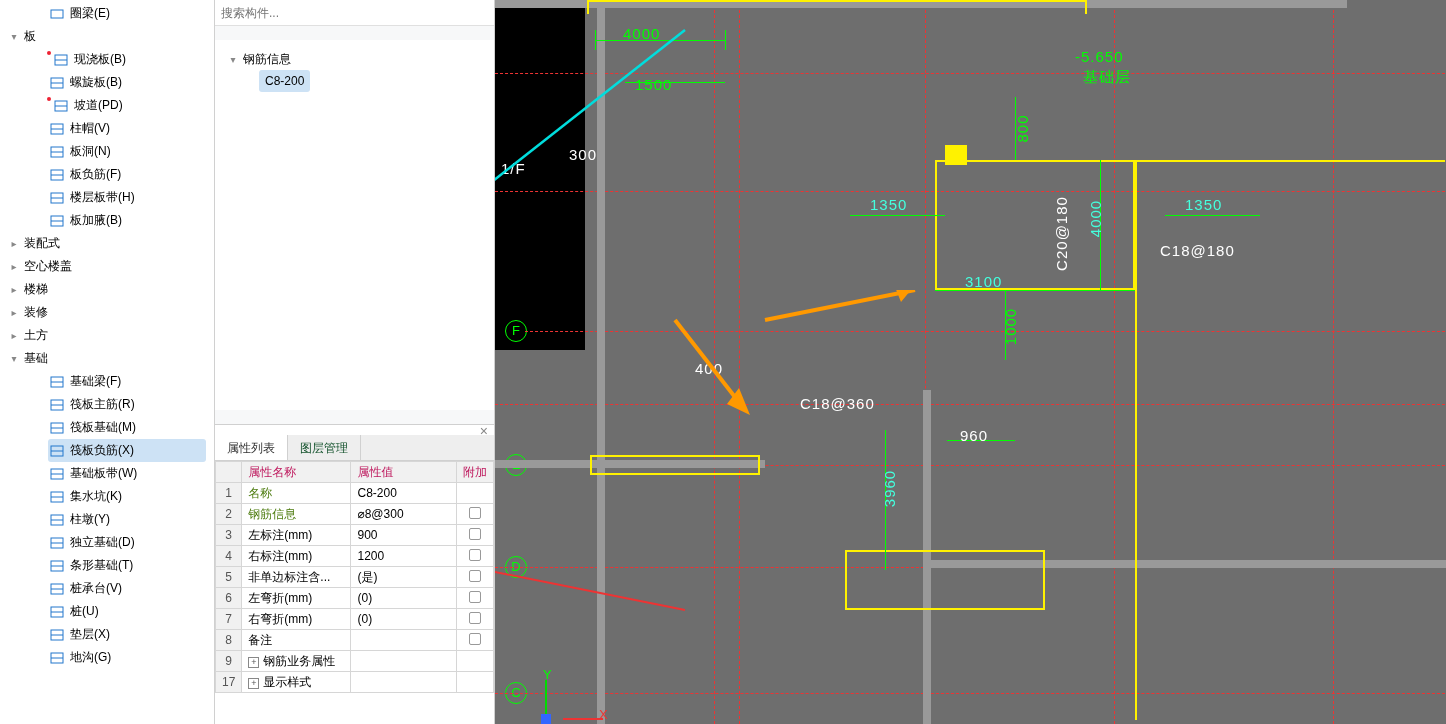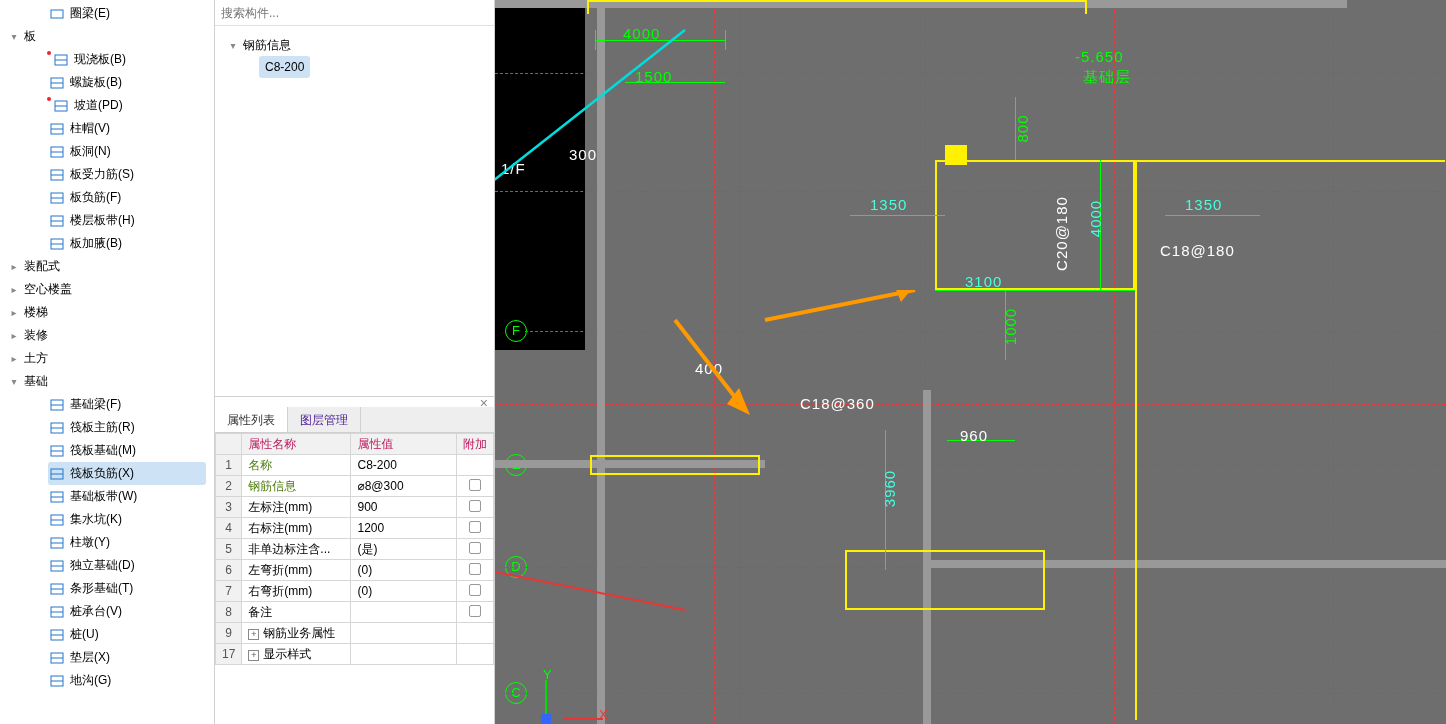--- a/index.html
+++ b/index.html
@@ -7,32 +7,32 @@
 .left-panel{width:215px;height:724px;border-right:1px solid #d0d0d0;overflow:hidden;background:#fff;}
 .tree{padding:2px 0;}
 .tree-item{display:flex;align-items:center;height:23px;padding-left:8px;white-space:nowrap;cursor:default;user-select:none;}
 .tree-item.l1{padding-left:8px;}
 .tree-item.l2{padding-left:50px;}
 .tree-item.selected{background:#cde2f5;border-radius:3px;margin-left:48px;margin-right:8px;padding-left:2px;}
 .expander{width:12px;color:#888;font-size:10px;margin-right:4px;display:inline-block;text-align:center;}
 .icon{width:14px;height:14px;margin-right:6px;display:inline-flex;align-items:center;justify-content:center;}
 .icon svg{width:14px;height:14px;}
 .dot-red{width:4px;height:4px;border-radius:50%;background:#e23;position:relative;top:-7px;left:-3px;}
-.mid-panel{width:280px;height:724px;border-right:1px solid #d0d0d0;display:flex;flex-direction:column;background:#f7f8f9;}
+.mid-panel{width:280px;height:724px;border-right:1px solid #d0d0d0;display:flex;flex-direction:column;background:#f7f8f9;gap:14px;}
 .search-row{height:26px;display:flex;align-items:center;border-bottom:1px solid #e0e0e0;background:#fff;}
 .search-input{flex:1;border:none;outline:none;height:22px;padding:0 6px;color:#666;background:transparent;}
 .mid-tree{flex:0 0 auto;padding:8px 8px 0 12px;background:#fff;height:370px;}
 .mid-tree-item{display:flex;align-items:center;height:22px;}
 .mid-tree-item.sub{margin-left:32px;}
 .mid-tree-item.selected{background:#cde2f5;border-radius:3px;display:inline-flex;padding:0 6px;}
 .prop-box{border-top:1px solid #d0d0d0;background:#fff;flex:1;display:flex;flex-direction:column;}
 .prop-close{height:10px;position:relative;}
 .prop-close:after{content:"×";position:absolute;right:6px;top:-2px;color:#888;font-size:14px;}
 .prop-tabs{display:flex;height:26px;border-bottom:1px solid #d0d0d0;background:#eee;}
-.prop-tab{padding:0 12px;line-height:26px;border-right:1px solid #d0d0d0;background:#eee;color:#4c1d95;}
+.prop-tab{padding:0 12px;line-height:26px;border-right:1px solid #d0d0d0;background:#eee;color:#14532d;}
 .prop-tab.active{background:#fff;color:#333;font-weight:500;}
 .grid{width:100%;border-collapse:collapse;}
 .grid th,.grid td{border:1px solid #d6d6d6;height:21px;padding:0 6px;text-align:left;white-space:nowrap;}
 .grid th{background:#f1f1f1;font-weight:normal;color:#be185d;}
 .grid td.rownum{width:26px;text-align:center;background:#f1f1f1;color:#555;}
 .grid td.name{width:110px;}
 .grid td.val{width:110px;}
 .grid td.check{width:28px;text-align:center;}
 .blue{color:#4d7c0f;}
 .plus{display:inline-block;width:11px;height:11px;border:1px solid #888;line-height:9px;text-align:center;font-size:9px;margin-right:4px;color:#555;}
@@ -122,29 +122,20 @@
           </span>
           <span>板洞(N)</span>
         </div>
         <div class="tree-item l2">
           <span class="icon">
             <svg viewBox="0 0 14 14">
               <rect x="1" y="2" width="12" height="10" fill="none" stroke="#2277cc" stroke-width="1"></rect>
               <line x1="1" y1="7" x2="13" y2="7" stroke="#2277cc"></line>
             </svg>
           </span>
-          <span>板受力筋(S)</span>
-        </div>
-        <div class="tree-item l2">
-          <span class="icon">
-            <svg viewBox="0 0 14 14">
-              <rect x="1" y="2" width="12" height="10" fill="none" stroke="#2277cc" stroke-width="1"></rect>
-              <line x1="1" y1="7" x2="13" y2="7" stroke="#2277cc"></line>
-            </svg>
-          </span>
           <span>板负筋(F)</span>
         </div>
         <div class="tree-item l2">
           <span class="icon">
             <svg viewBox="0 0 14 14">
               <rect x="1" y="2" width="12" height="10" fill="none" stroke="#2277cc" stroke-width="1"></rect>
               <line x1="1" y1="7" x2="13" y2="7" stroke="#2277cc"></line>
             </svg>
           </span>
           <span>楼层板带(H)</span>
@@ -447,21 +438,21 @@
   <div class="green-h" style="left:355px;top:215px;width:95px"></div>
   <div class="green-h" style="left:670px;top:215px;width:95px"></div>
   <div class="green-h" style="left:440px;top:290px;width:200px"></div>
   <div class="green-h" style="left:452px;top:440px;width:68px"></div>
   <div class="green-v" style="left:520px;top:97px;height:63px"></div>
   <div class="green-v" style="left:605px;top:160px;height:130px"></div>
   <div class="green-v" style="left:510px;top:290px;height:70px"></div>
   <div class="green-v" style="left:390px;top:430px;height:140px"></div>
 
   <div class="dim" style="left:128px;top:25px">4000</div>
-  <div class="dim" style="left:140px;top:68px">1500</div>
+  <div class="dim" style="left:140px;top:76px">1500</div>
   <div class="dim white" style="left:74px;top:146px">300</div>
   <div class="dim white" style="left:200px;top:360px">400</div>
   <div class="dim cyan" style="left:375px;top:196px">1350</div>
   <div class="dim cyan" style="left:690px;top:196px">1350</div>
   <div class="dim cyan" style="left:470px;top:273px">3100</div>
   <div class="dim cyan" style="left:582px;top:210px;transform:rotate(-90deg)">4000</div>
   <div class="dim" style="left:513px;top:120px;transform:rotate(-90deg)">800</div>
   <div class="dim" style="left:497px;top:318px;transform:rotate(-90deg)">1000</div>
   <div class="dim white" style="left:465px;top:427px">960</div>
   <div class="dim cyan" style="left:376px;top:480px;transform:rotate(-90deg)">3960</div>

